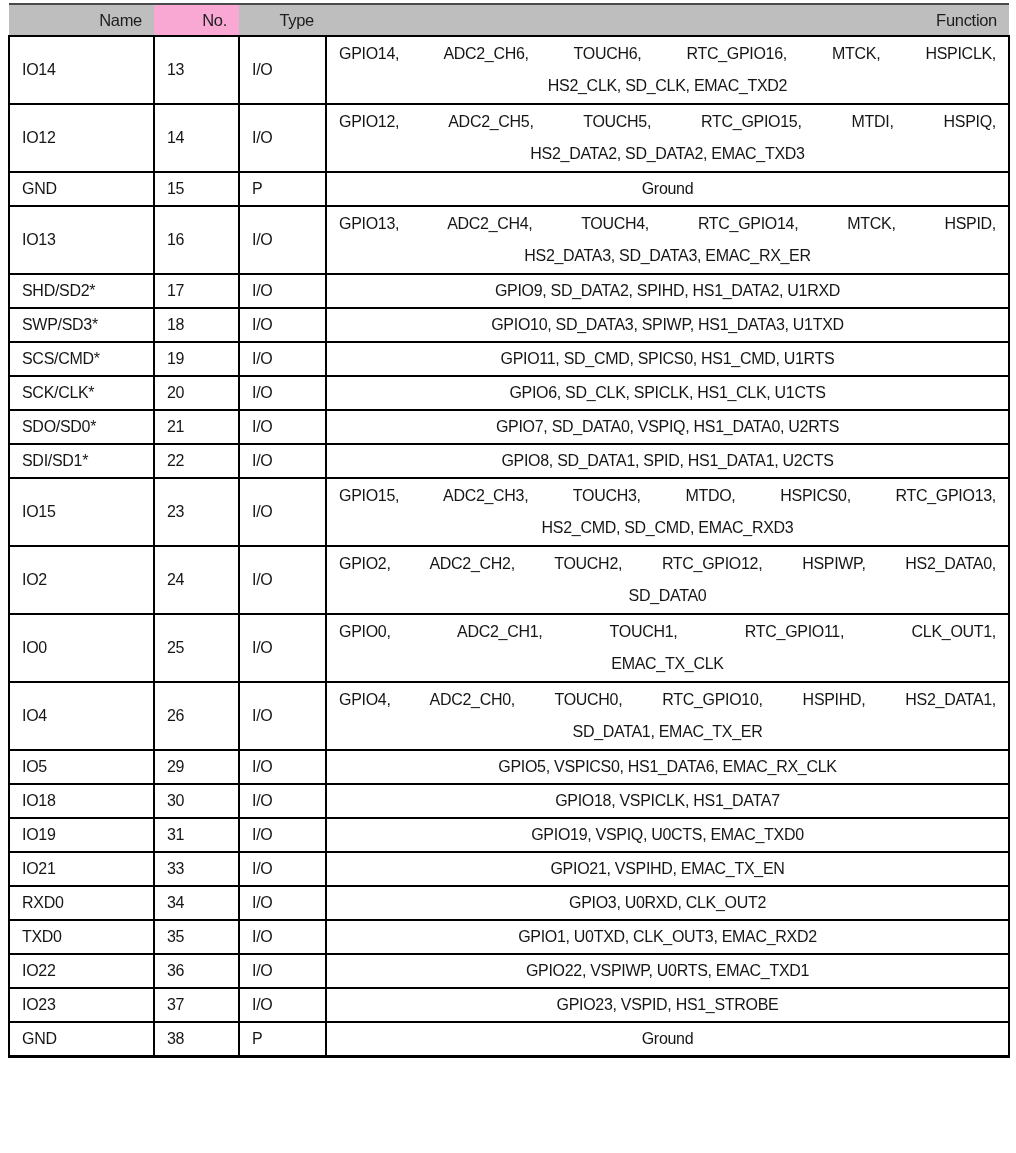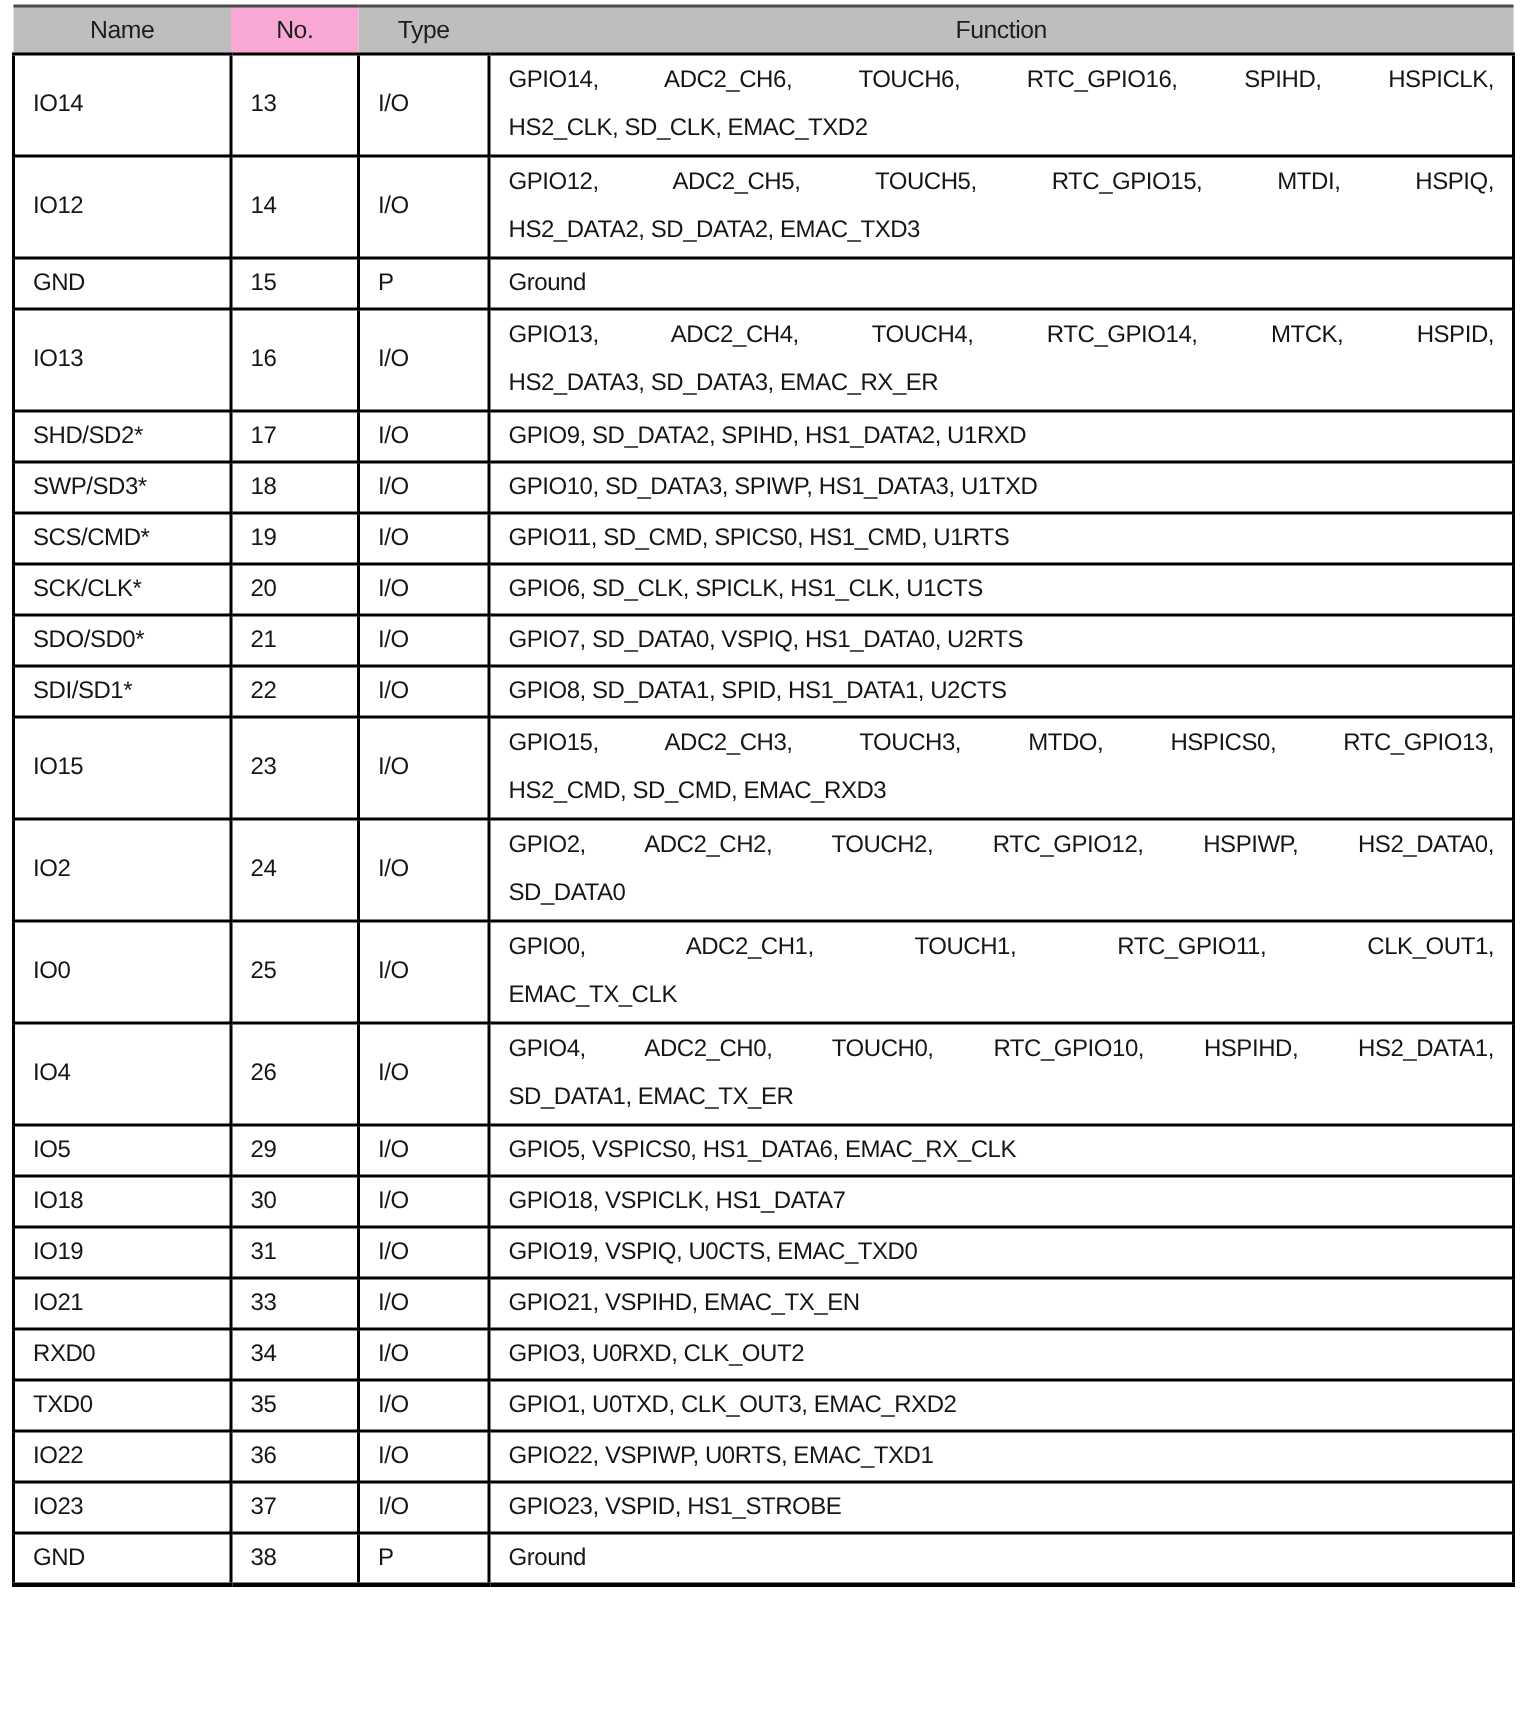--- a/index.html
+++ b/index.html
@@ -18,42 +18,42 @@
     border-collapse: collapse;
     width: 1000px;
     table-layout: fixed;
     font-family: "Liberation Sans", sans-serif;
     font-size: 16px;
     letter-spacing: -0.3px;
     color: #161616;
   }
   thead th {
     background: #bebebe;
-    text-align: center;
+    text-align: right;
     font-weight: normal;
     font-size: 16.5px;
     color: #1d1d1d;
     height: 32px;
     padding: 0 12px;
     border-top: 2px solid #4a4a4a;
     border-bottom: 2px solid #000000;
     margin-top: 39px;
   }
   tbody td {
     border: 2px solid #000000;
     padding: 0 12px;
     vertical-align: middle;
     overflow: hidden;
   }
   tbody tr.single { height: 34px; }
   tbody tr.double { height: 68px; }
   tbody tr:last-child td { border-bottom: 3px solid #000000; }
   .fn-line {
     line-height: 32px;
-    text-align: left;
+    text-align: center;
   }
   .fn-line.justified {
     text-align: justify;
     text-align-last: justify;
   }
 </style>
 </head>
 <body>
 
 <div class="page">
@@ -71,21 +71,21 @@
         <th style="background: rgb(190, 190, 190);">Type</th>
         <th style="background: rgb(190, 190, 190);">Function</th>
       </tr>
     </thead>
     <tbody id="table-body">
   <tr class="double">
     <td class="col-name">IO14</td>
     <td class="col-no">13</td>
     <td class="col-type">I/O</td>
     <td class="col-function">
-            <div class="fn-line justified">GPIO14, ADC2_CH6, TOUCH6, RTC_GPIO16, SPIHD, HSPICLK,</div>
+            <div class="fn-line justified">GPIO14, ADC2_CH6, TOUCH6, RTC_GPIO16, MTCK, HSPICLK,</div>
             <div class="fn-line">HS2_CLK, SD_CLK, EMAC_TXD2</div>
           </td>
   </tr>
 
   <tr class="double">
     <td class="col-name">IO12</td>
     <td class="col-no">14</td>
     <td class="col-type">I/O</td>
     <td class="col-function">
             <div class="fn-line justified">GPIO12, ADC2_CH5, TOUCH5, RTC_GPIO15, MTDI, HSPIQ,</div>

